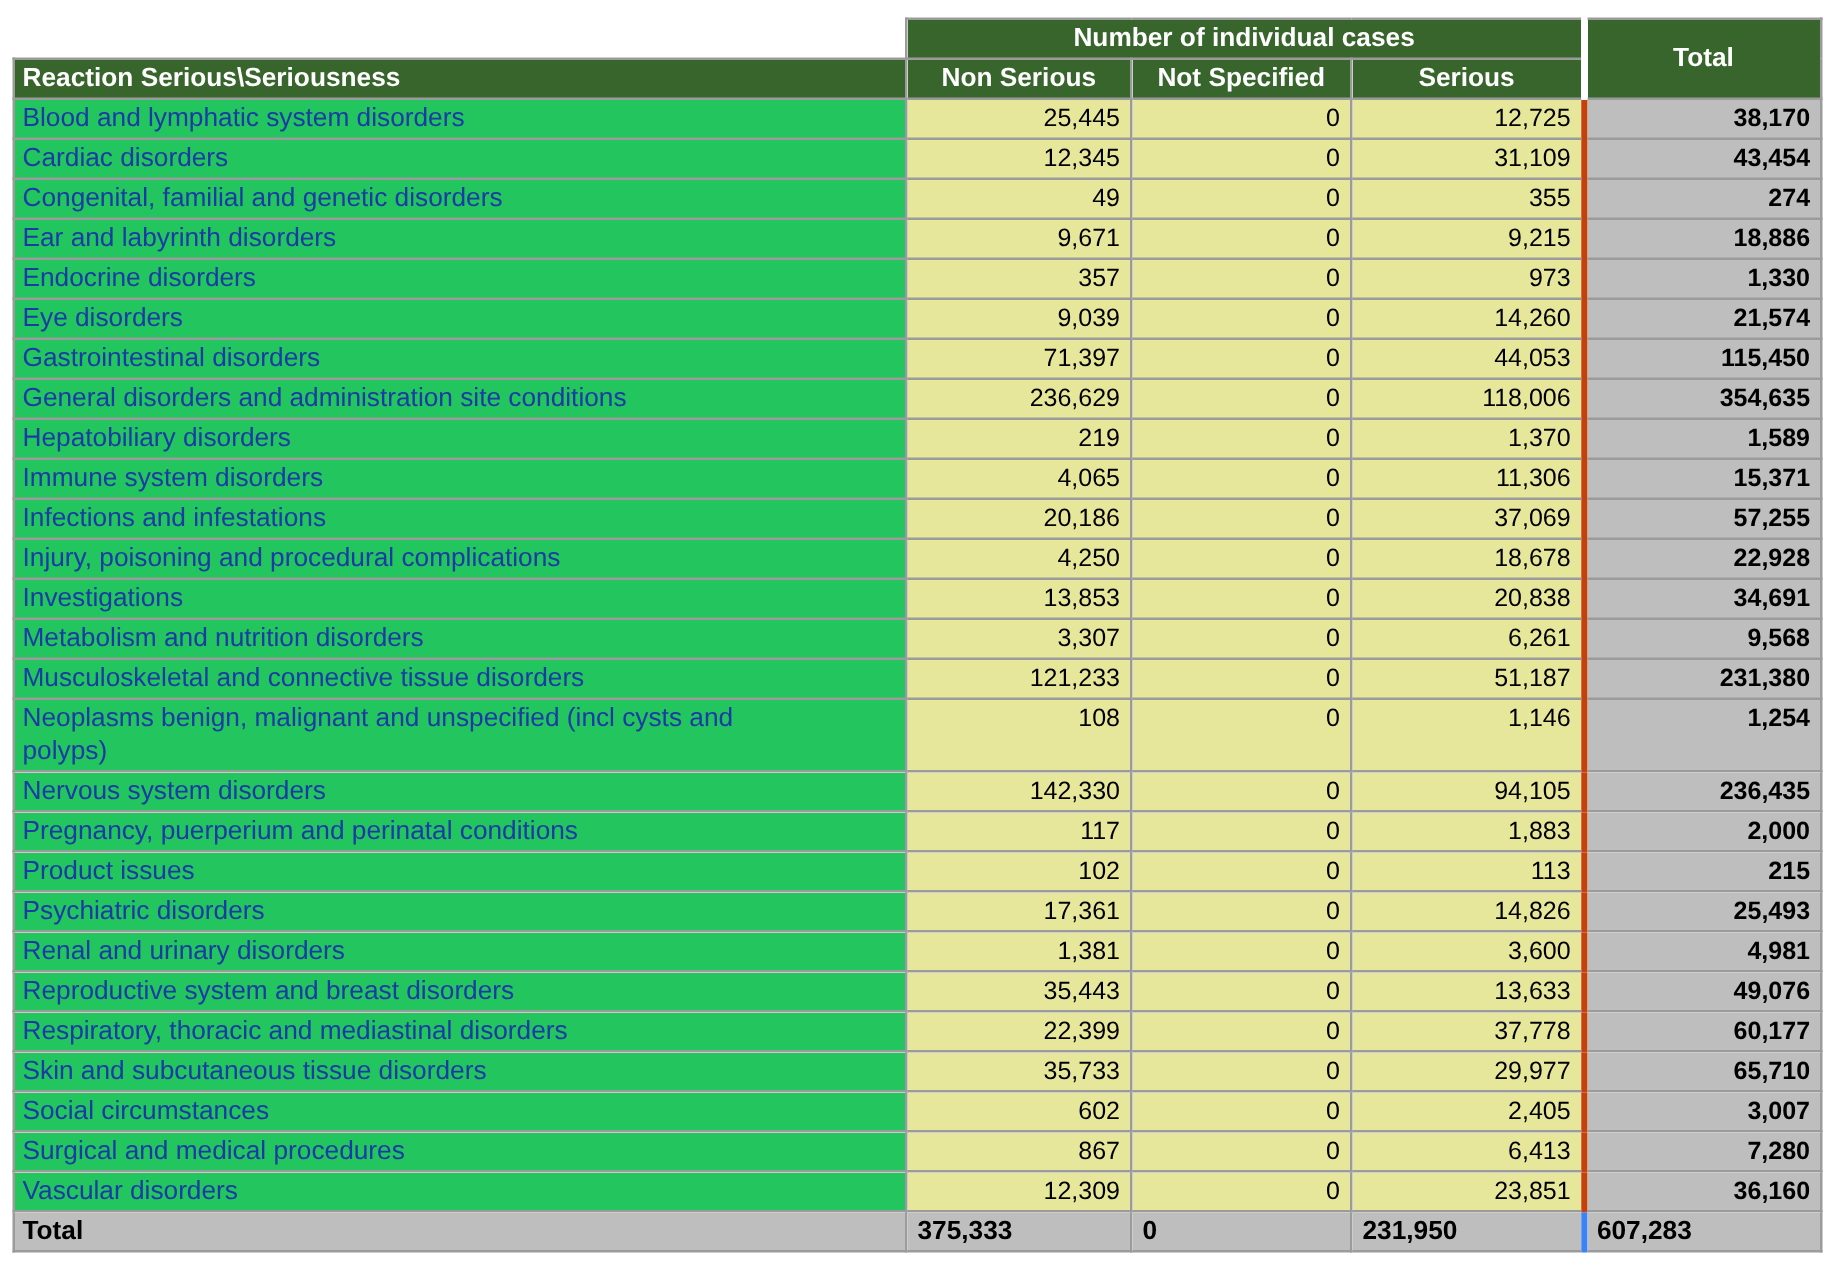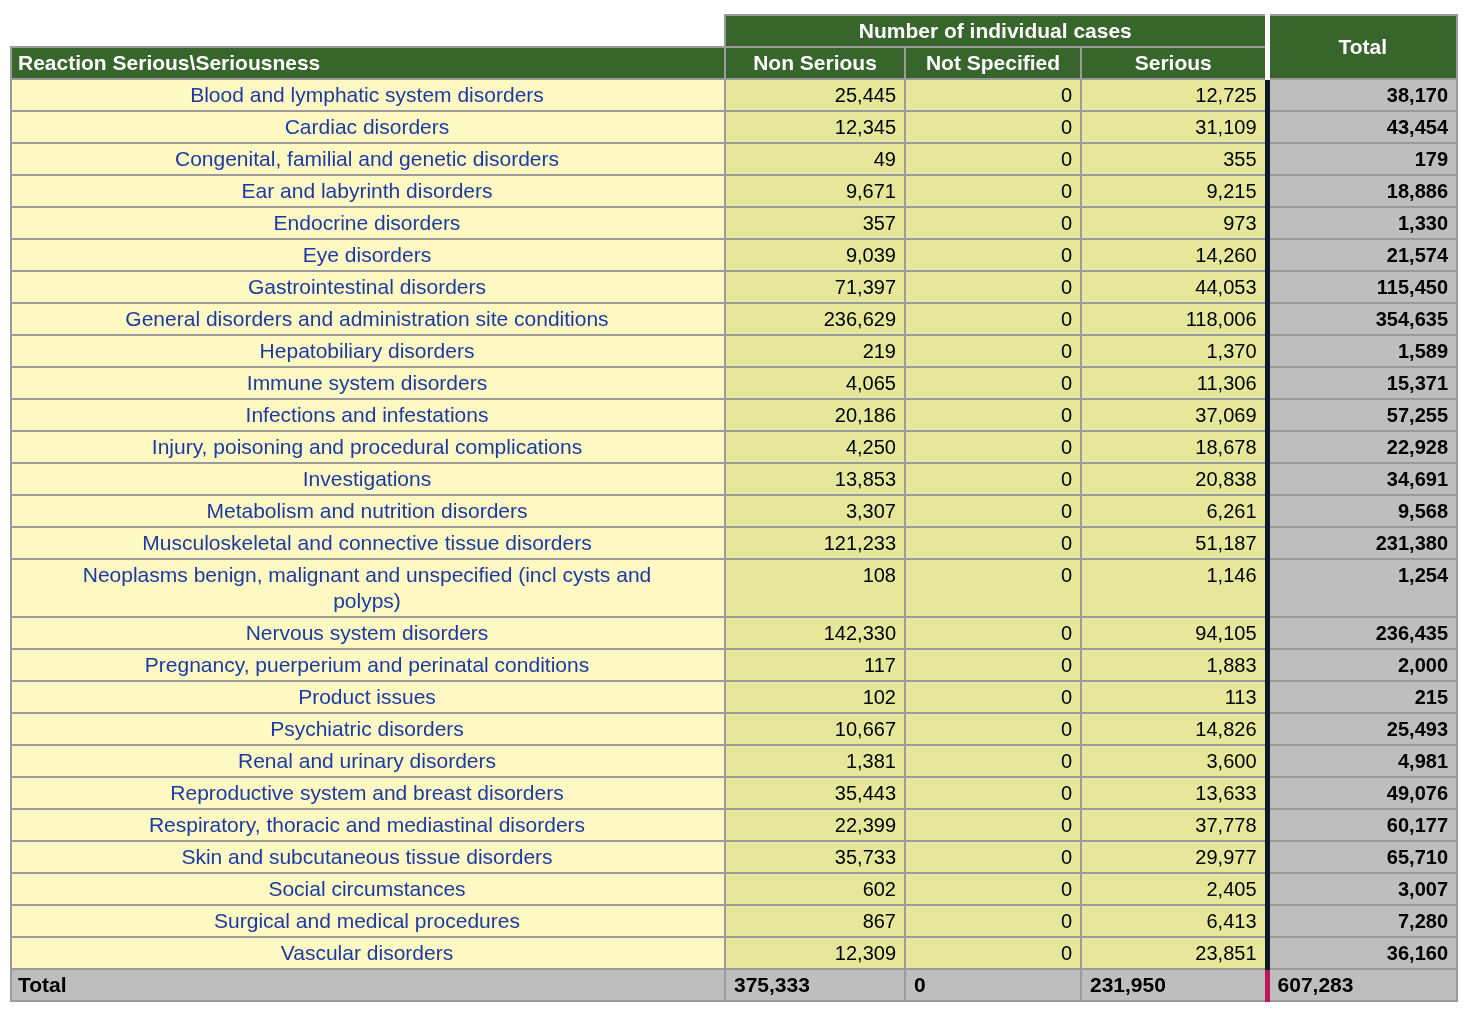--- a/index.html
+++ b/index.html
@@ -54,57 +54,57 @@
     background: #ffffff;
   }
   thead th.total-hdr {
     border-left: 5px solid #ffffff;
     vertical-align: middle;
   }
 
   
   tbody td { height: 30px; font-size: 20px; }
   tbody td.label {
-    background: #fef9c3;
+    background: #22c55e;
     color: #1b3aa6;
     font-size: 21px;
-    text-align: center;
+    text-align: left;
     padding-left: 6px;
     cursor: pointer;
   }
   tbody td.num {
     background: #e7e79c;
     color: #000000;
     text-align: right;
   }
   tbody td.rowtot {
     background: #bebebe;
     color: #000000;
     text-align: right;
     font-weight: bold;
-    border-left: 5px solid #0f172a;
+    border-left: 5px solid #c2410c;
   }
   
   tbody tr:nth-child(16) .lbl-text {
     display: inline-block;
     max-width: 610px;
   }
 
   
   tfoot td {
     background: #bebebe;
     color: #000000;
     font-weight: bold;
     font-size: 21px;
     height: 31px;
     border-bottom: 3px solid #7d7d7d;
   }
   tfoot td.t-label { text-align: left; padding-left: 6px; }
   tfoot td.t-num   { }
-  tfoot td.grand   { border-left: 5px solid #be185d; }
+  tfoot td.grand   { border-left: 5px solid #3b82f6; }
 </style>
 </head>
 <body>
 
 <div class="page">
   <table class="cases">
     <colgroup>
       <col class="c-label">
       <col class="c-nons">
       <col class="c-nots">
@@ -146,21 +146,21 @@
     <td class="rowtot">43,454</td>
   </tr>
 
   <tr>
     <td class="label">
       <span class="lbl-text">Congenital, familial and genetic disorders</span>
     </td>
     <td class="num">49</td>
     <td class="num">0</td>
     <td class="num">355</td>
-    <td class="rowtot">179</td>
+    <td class="rowtot">274</td>
   </tr>
 
   <tr>
     <td class="label">
       <span class="lbl-text">Ear and labyrinth disorders</span>
     </td>
     <td class="num">9,671</td>
     <td class="num">0</td>
     <td class="num">9,215</td>
     <td class="rowtot">18,886</td>
@@ -313,21 +313,21 @@
     <td class="num">102</td>
     <td class="num">0</td>
     <td class="num">113</td>
     <td class="rowtot">215</td>
   </tr>
 
   <tr>
     <td class="label">
       <span class="lbl-text">Psychiatric disorders</span>
     </td>
-    <td class="num">10,667</td>
+    <td class="num">17,361</td>
     <td class="num">0</td>
     <td class="num">14,826</td>
     <td class="rowtot">25,493</td>
   </tr>
 
   <tr>
     <td class="label">
       <span class="lbl-text">Renal and urinary disorders</span>
     </td>
     <td class="num">1,381</td>

